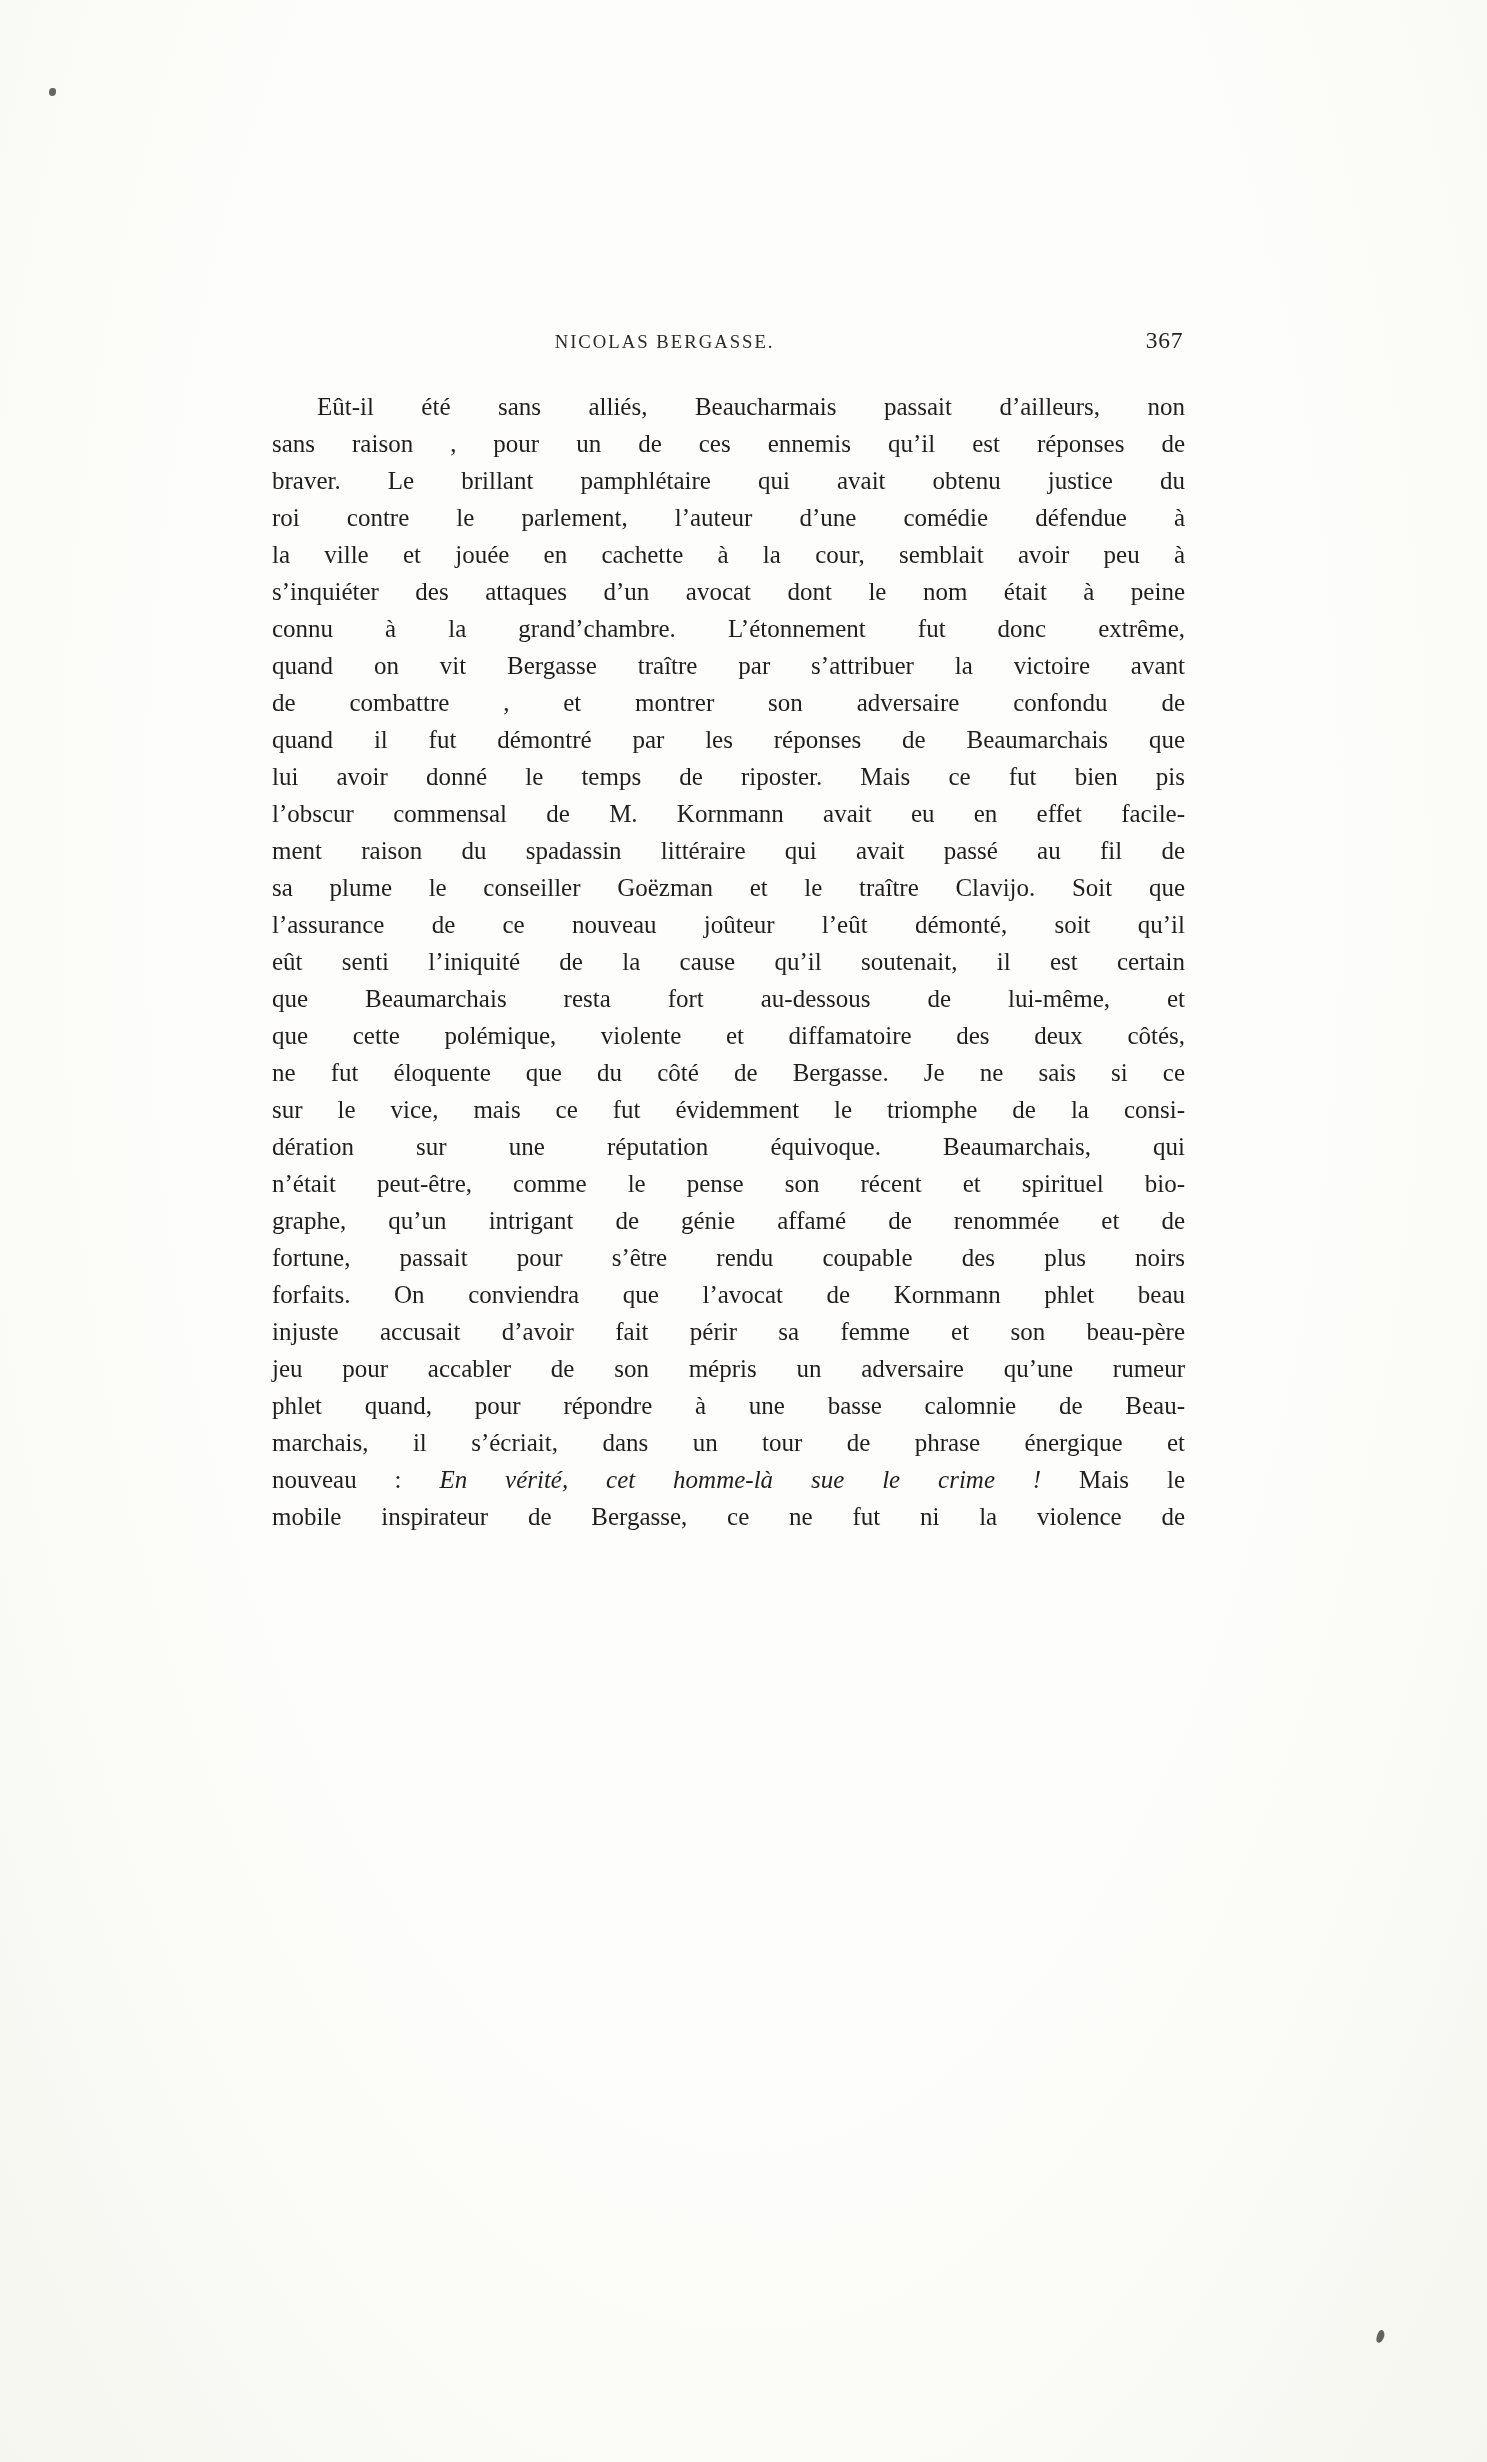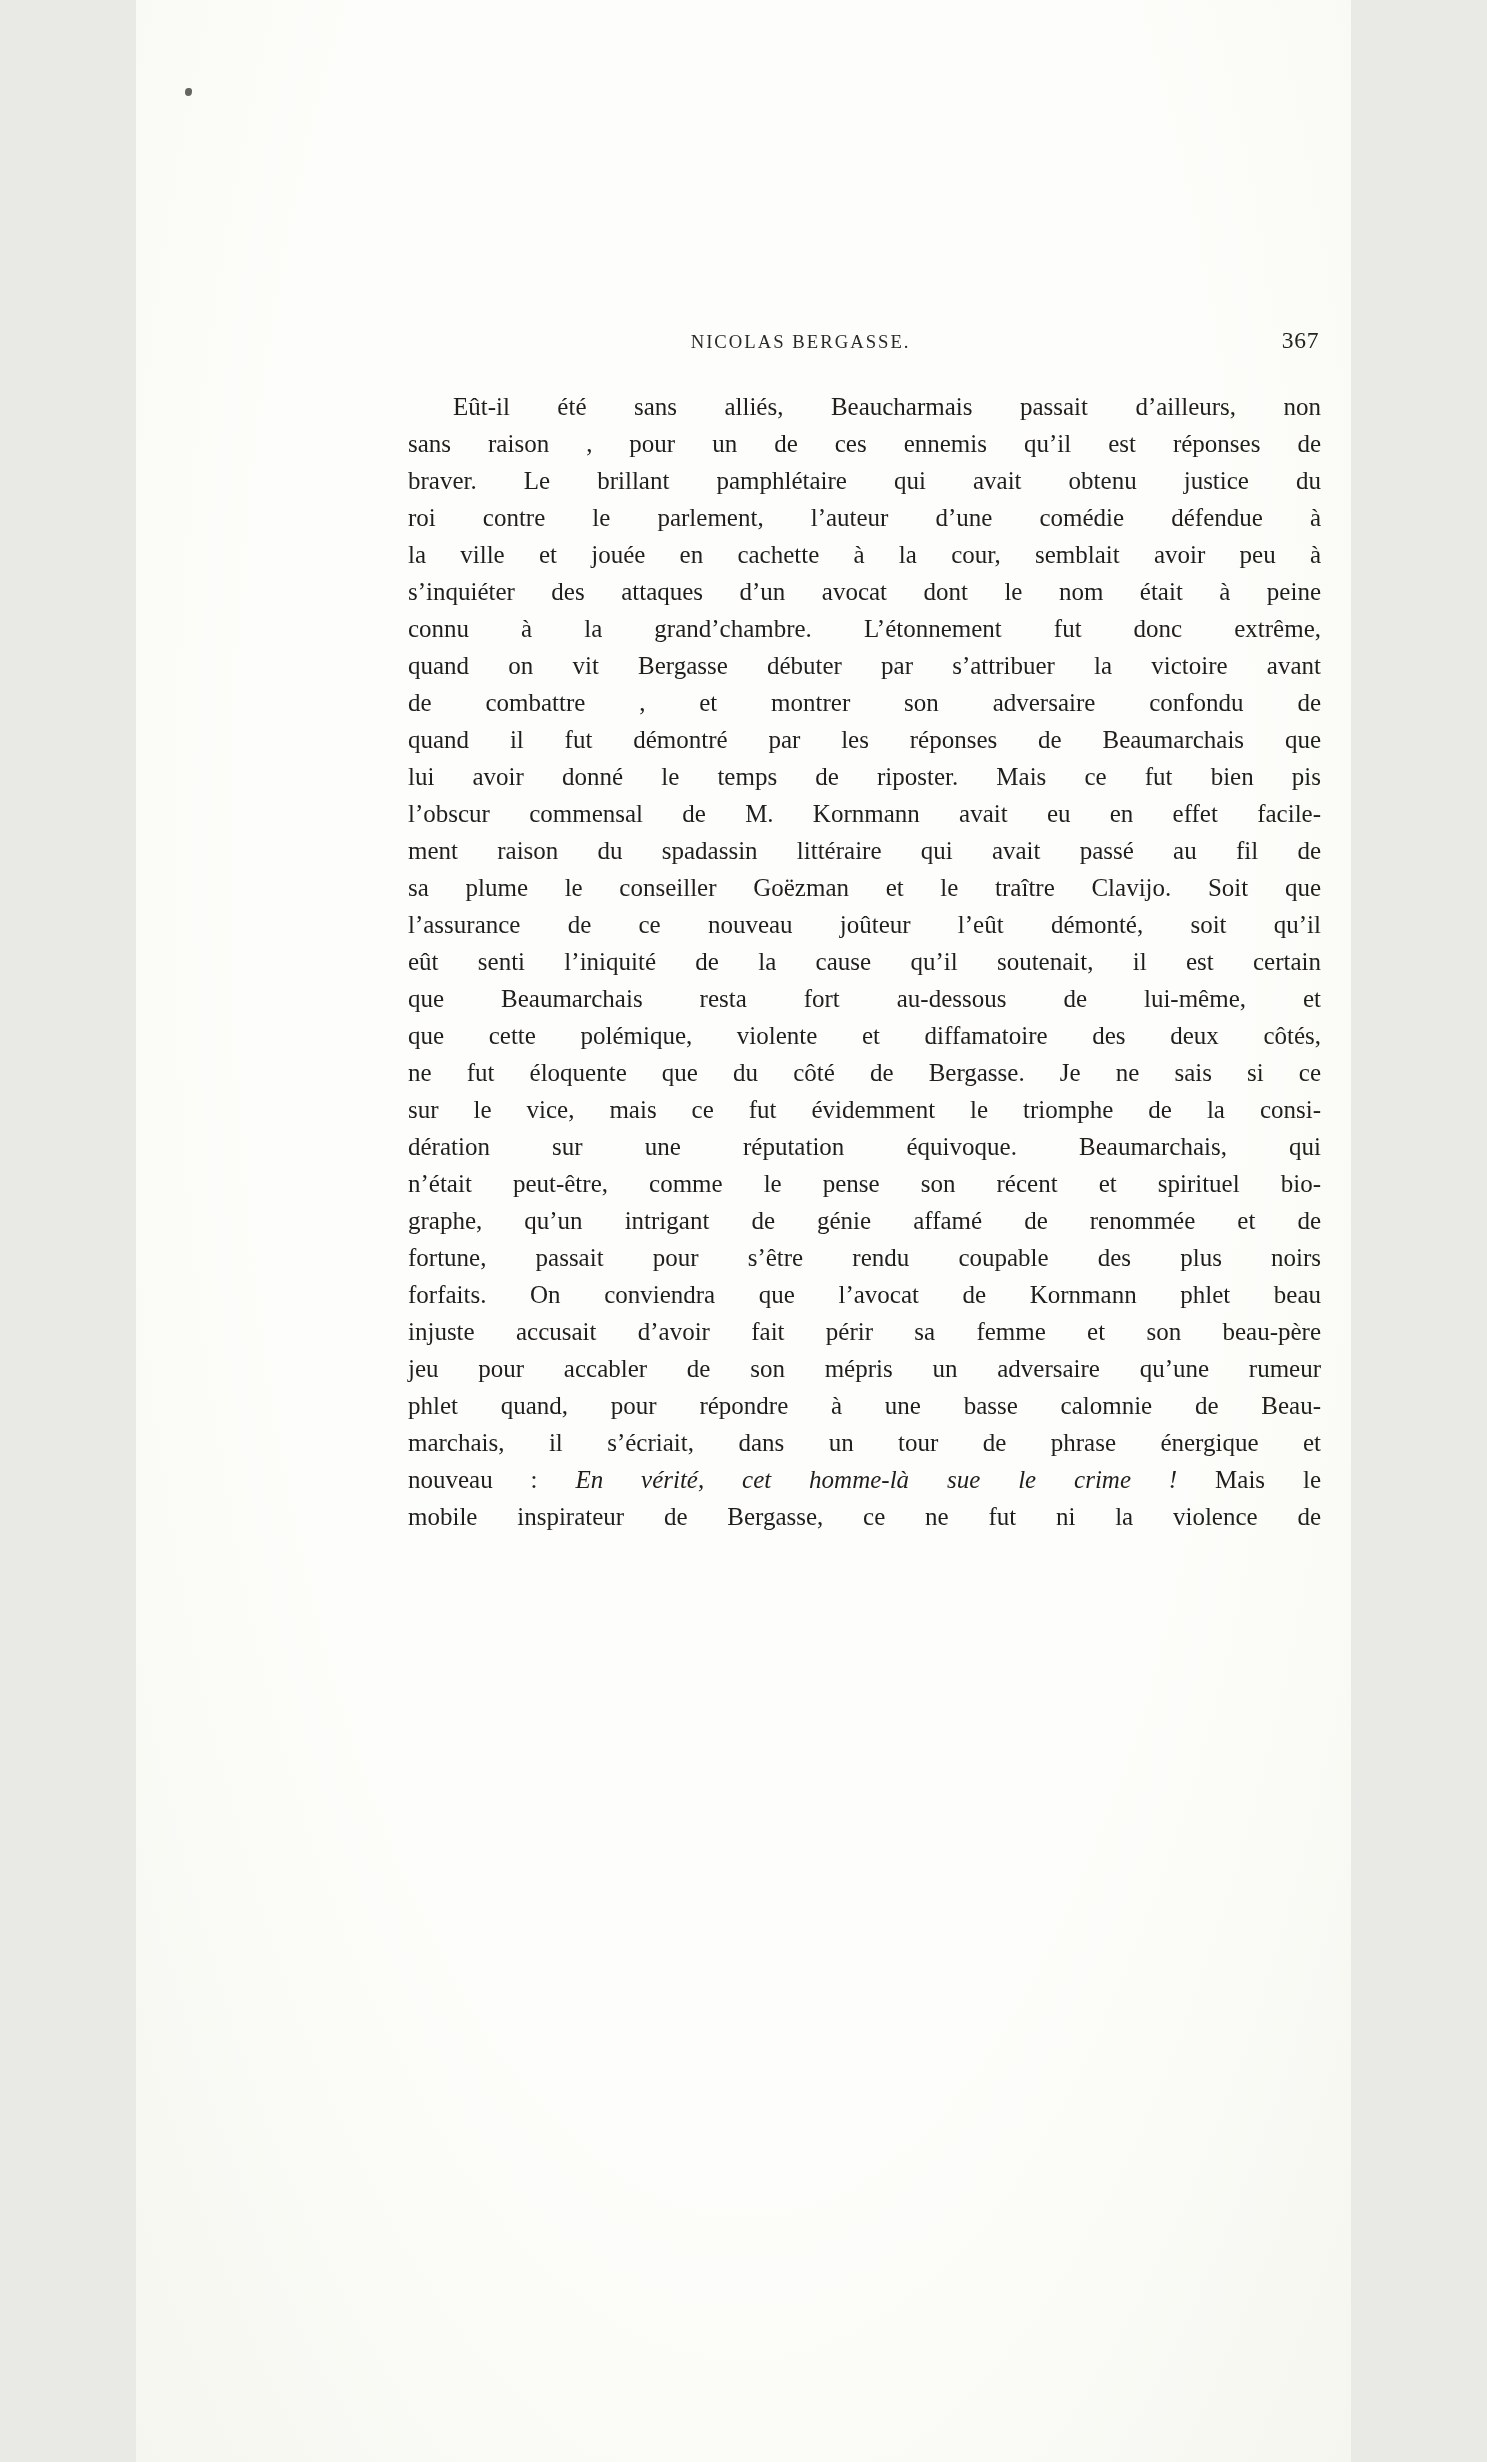--- a/index.html
+++ b/index.html
@@ -2,21 +2,21 @@
 <html style="font-size:13px"><head>
 <meta charset="utf-8">
 <style>
   html, body {
     margin: 0;
     padding: 0;
     background: #e9e9e6;
   }
   .page {
     position: relative;
-    width: 1215px;
+    width: 1487px;
     height: 2462px;
     margin: 0 auto;
     background: radial-gradient(ellipse at 50% 35%, #fdfdfb 55%, #f6f6f0 100%);
     font-family: "Liberation Serif", "DejaVu Serif", serif;
     color: #201f1c;
     overflow: hidden;
     text-rendering: optimizeLegibility;
   }
   .running-head {
     position: absolute;
@@ -97,21 +97,21 @@
   </div>
 
   <div class="body-text" id="body-text">
       <div class="line indent">Eût-il été sans alliés, Beaucharmais passait d’ailleurs, non</div>
       <div class="line">sans raison , pour un de ces ennemis qu’il est réponses de</div>
       <div class="line">braver. Le brillant pamphlétaire qui avait obtenu justice du</div>
       <div class="line">roi contre le parlement, l’auteur d’une comédie défendue à</div>
       <div class="line">la ville et jouée en cachette à la cour, semblait avoir peu à</div>
       <div class="line">s’inquiéter des attaques d’un avocat dont le nom était à peine</div>
       <div class="line">connu à la grand’chambre. L’étonnement fut donc extrême,</div>
-      <div class="line">quand on vit Bergasse débuter par s’attribuer la victoire avant</div>
+      <div class="line">quand on vit Bergasse traître par s’attribuer la victoire avant</div>
       <div class="line">de combattre , et montrer son adversaire confondu de</div>
       <div class="line">quand il fut démontré par les réponses de Beaumarchais que</div>
       <div class="line">lui avoir donné le temps de riposter. Mais ce fut bien pis</div>
       <div class="line">l’obscur commensal de M. Kornmann avait eu en effet facile-</div>
       <div class="line">ment raison du spadassin littéraire qui avait passé au fil de</div>
       <div class="line">sa plume le conseiller Goëzman et le traître Clavijo. Soit que</div>
       <div class="line">l’assurance de ce nouveau joûteur l’eût démonté, soit qu’il</div>
       <div class="line">eût senti l’iniquité de la cause qu’il soutenait, il est certain</div>
       <div class="line">que Beaumarchais resta fort au-dessous de lui-même, et</div>
       <div class="line">que cette polémique, violente et diffamatoire des deux côtés,</div>

